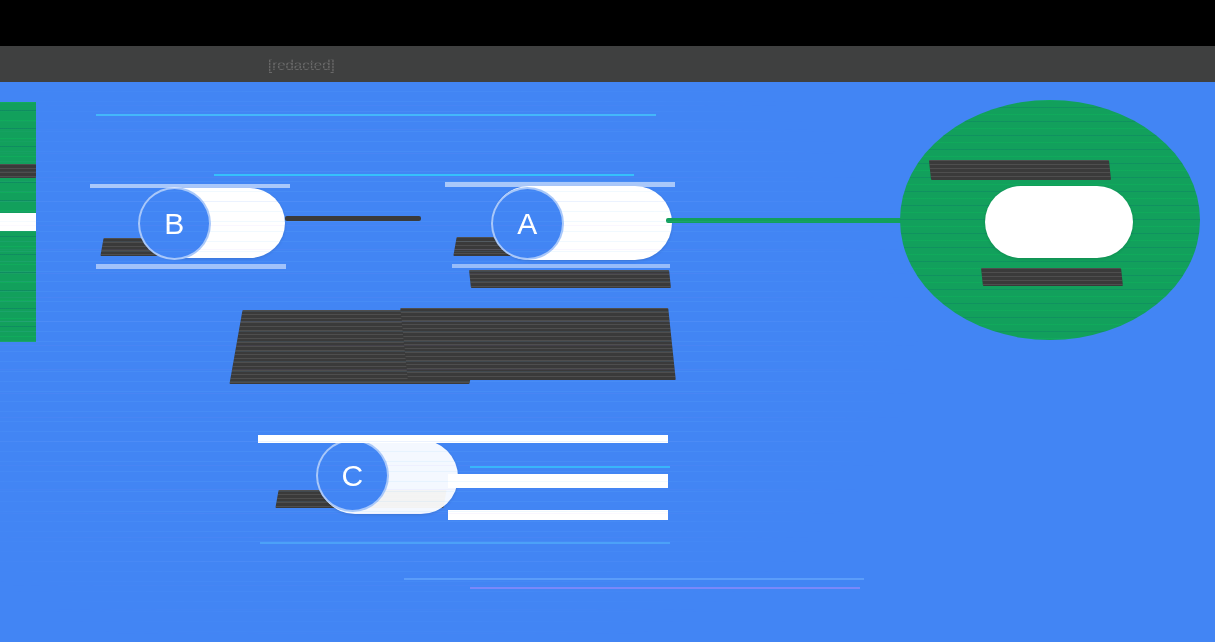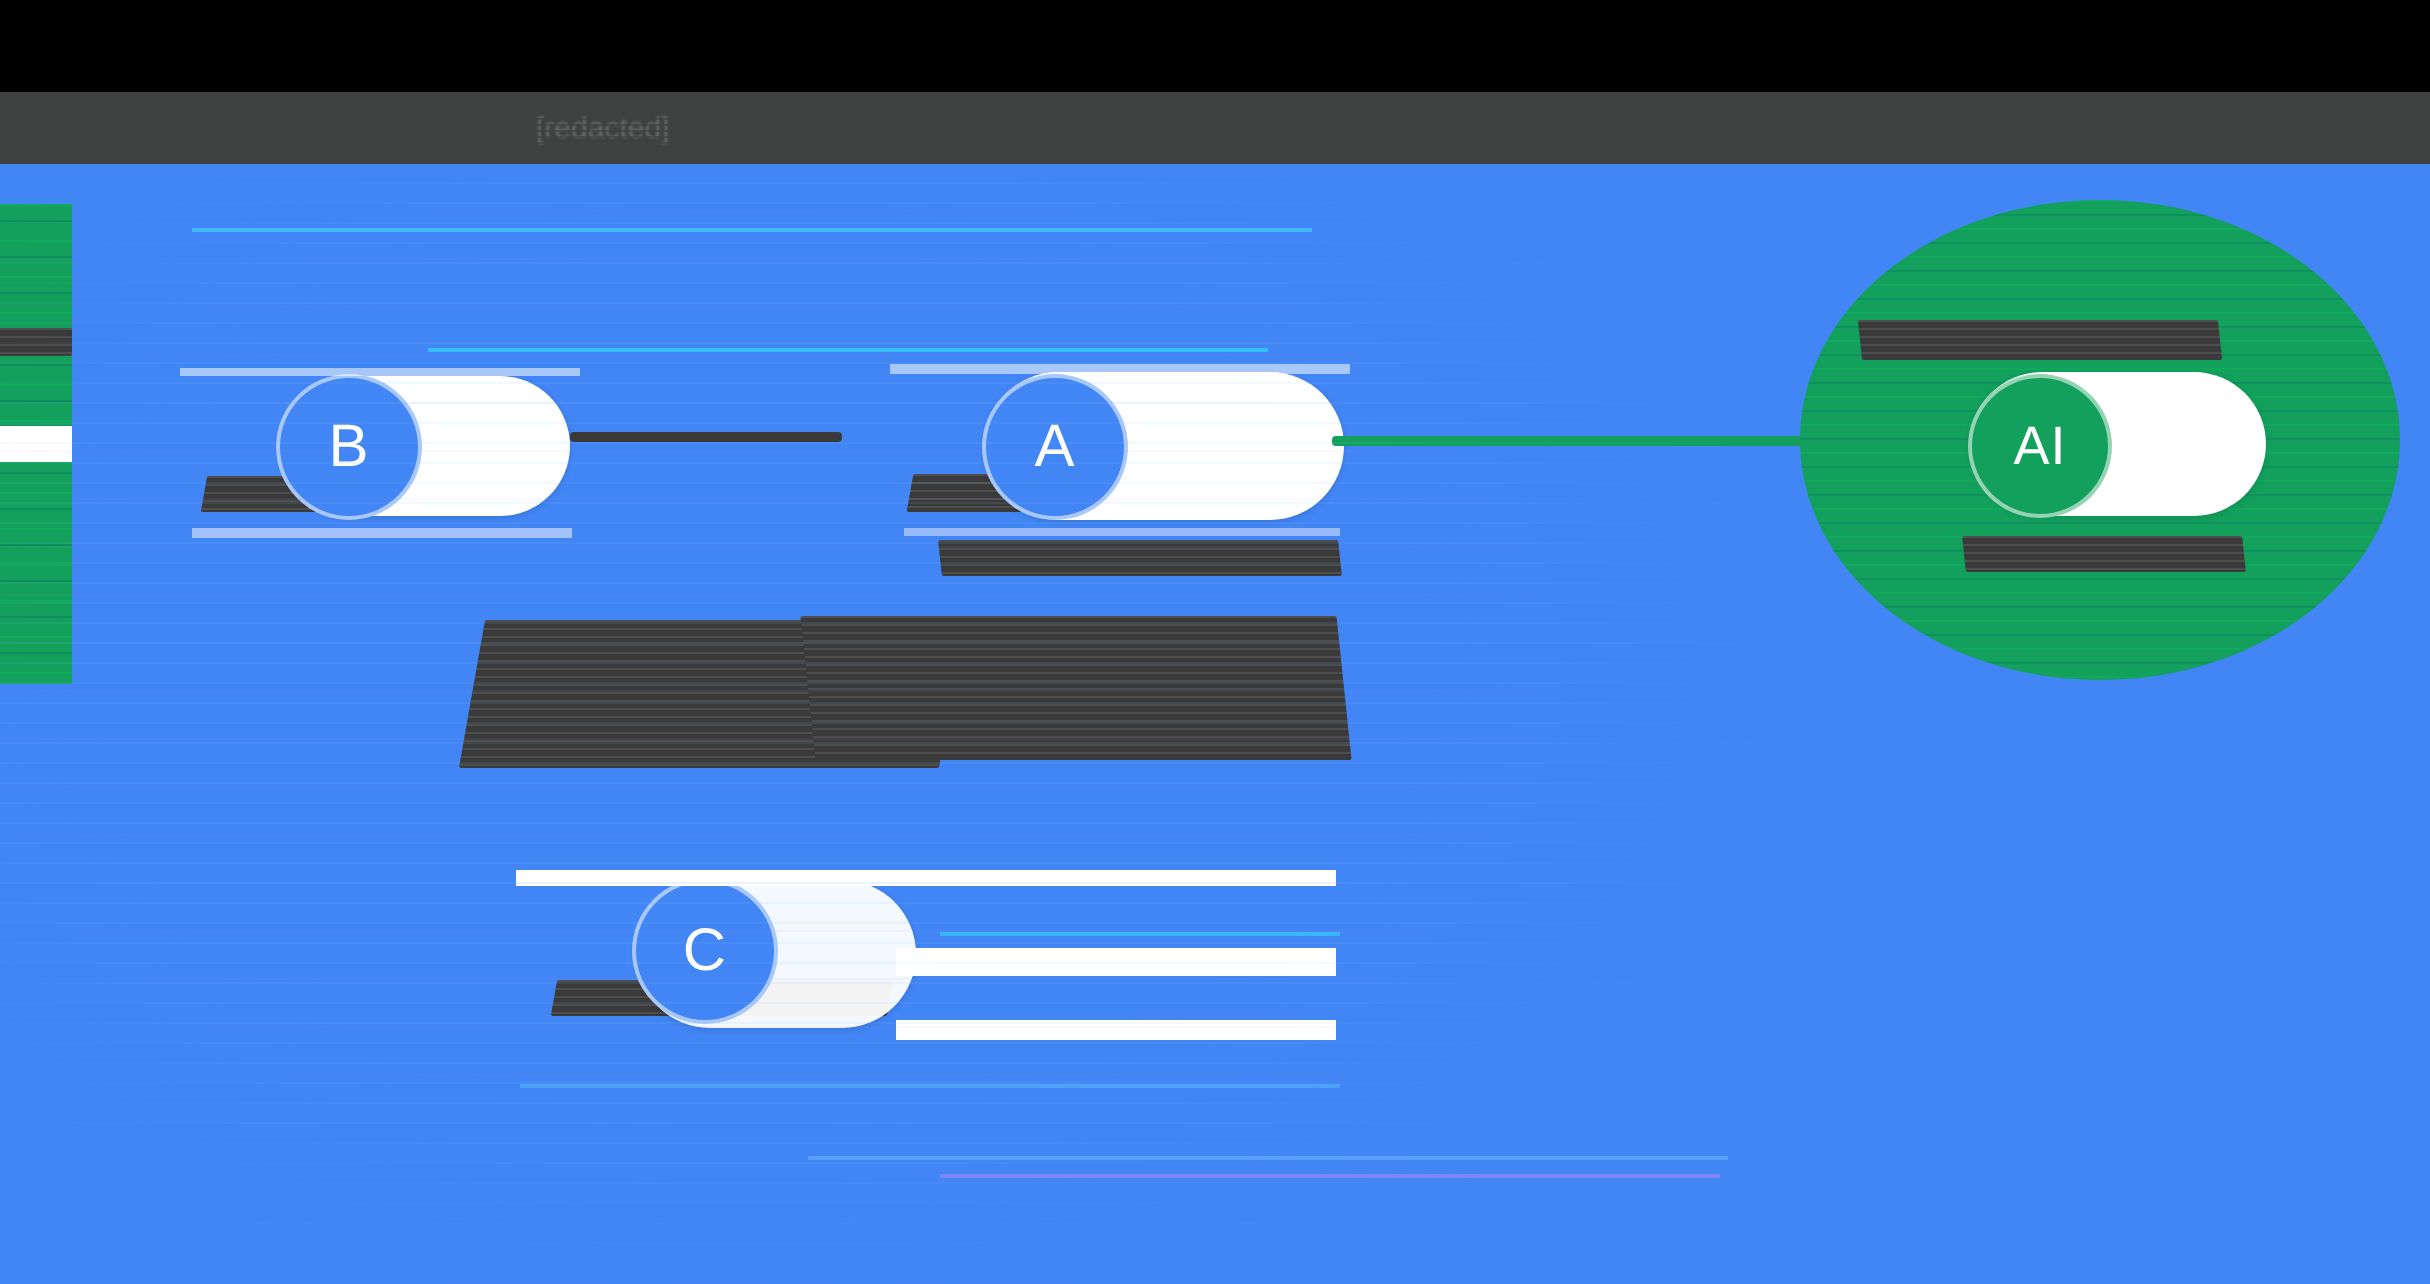--- a/index.html
+++ b/index.html
@@ -235,23 +235,20 @@
 
     <div class="streak" style="left:258px; top:353px; width:410px; height:8px;"></div>
     <div class="streak" style="left:448px; top:392px; width:220px; height:14px;"></div>
     <div class="streak" style="left:448px; top:428px; width:220px; height:10px;"></div>
 
     <div class="green-blob" style="left:900px; top:18px; width:300px; height:240px;"></div>
 
     <div class="redacted skew-r" style="left:930px; top:78px; width:180px; height:20px;">[redacted]</div>
 
     <div class="pill" style="left:985px; top:104px; width:148px; height:72px; border-radius:36px;"></div>
-    <div class="node-circle node-green" style="left:984px; top:105px; width:72px; height:72px; font-size:27px;">
-      <span>AI</span>
-    </div>
 
     <div class="redacted skew-r" style="left:982px; top:186px; width:140px; height:18px;">[redacted]</div>
 
     <div class="glitch"></div>
 
     <div class="tint-line" style="left:96px;  top:32px;  width:560px; background:#47e0ff; opacity:.55;"></div>
     <div class="tint-line" style="left:214px; top:92px;  width:420px; background:#2ee8ff; opacity:.6;"></div>
     <div class="tint-line" style="left:470px; top:384px; width:200px; background:#2ee8ff; opacity:.5;"></div>
     <div class="tint-line" style="left:404px; top:496px; width:460px; background:#73b6ff; opacity:.5;"></div>
     <div class="tint-line" style="left:470px; top:505px; width:390px; background:#b18cff; opacity:.5;"></div>

